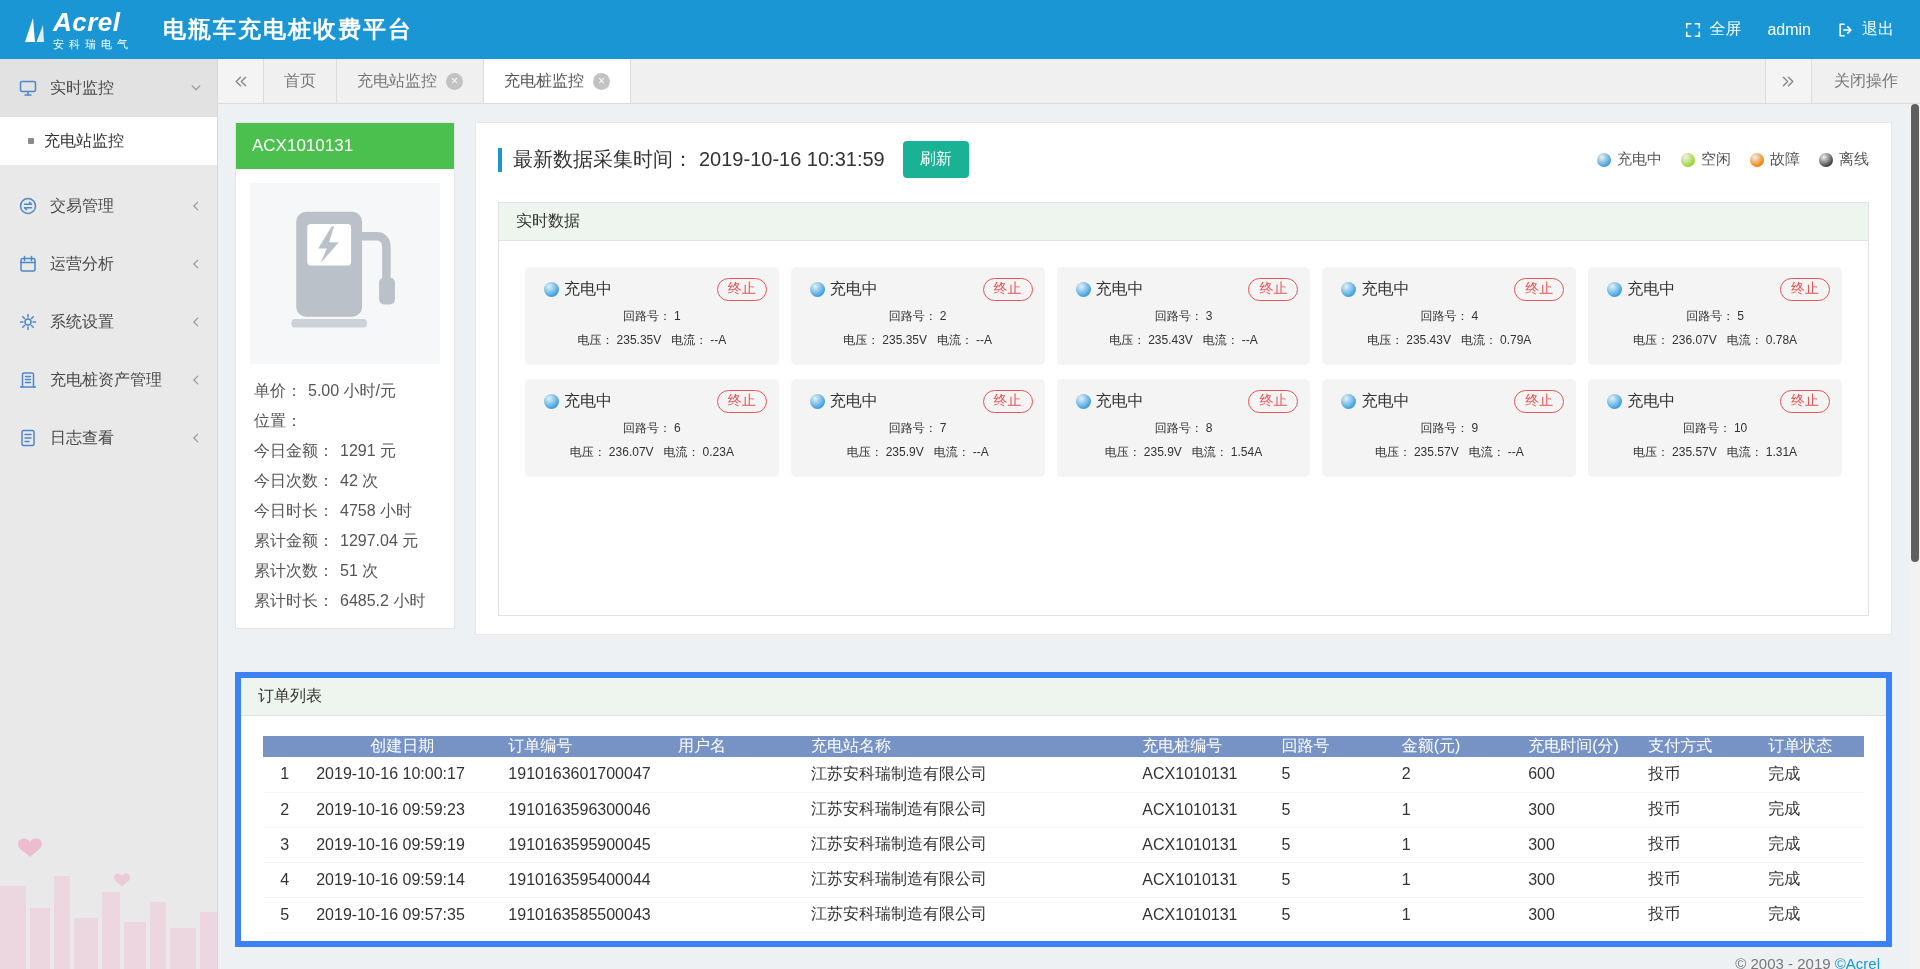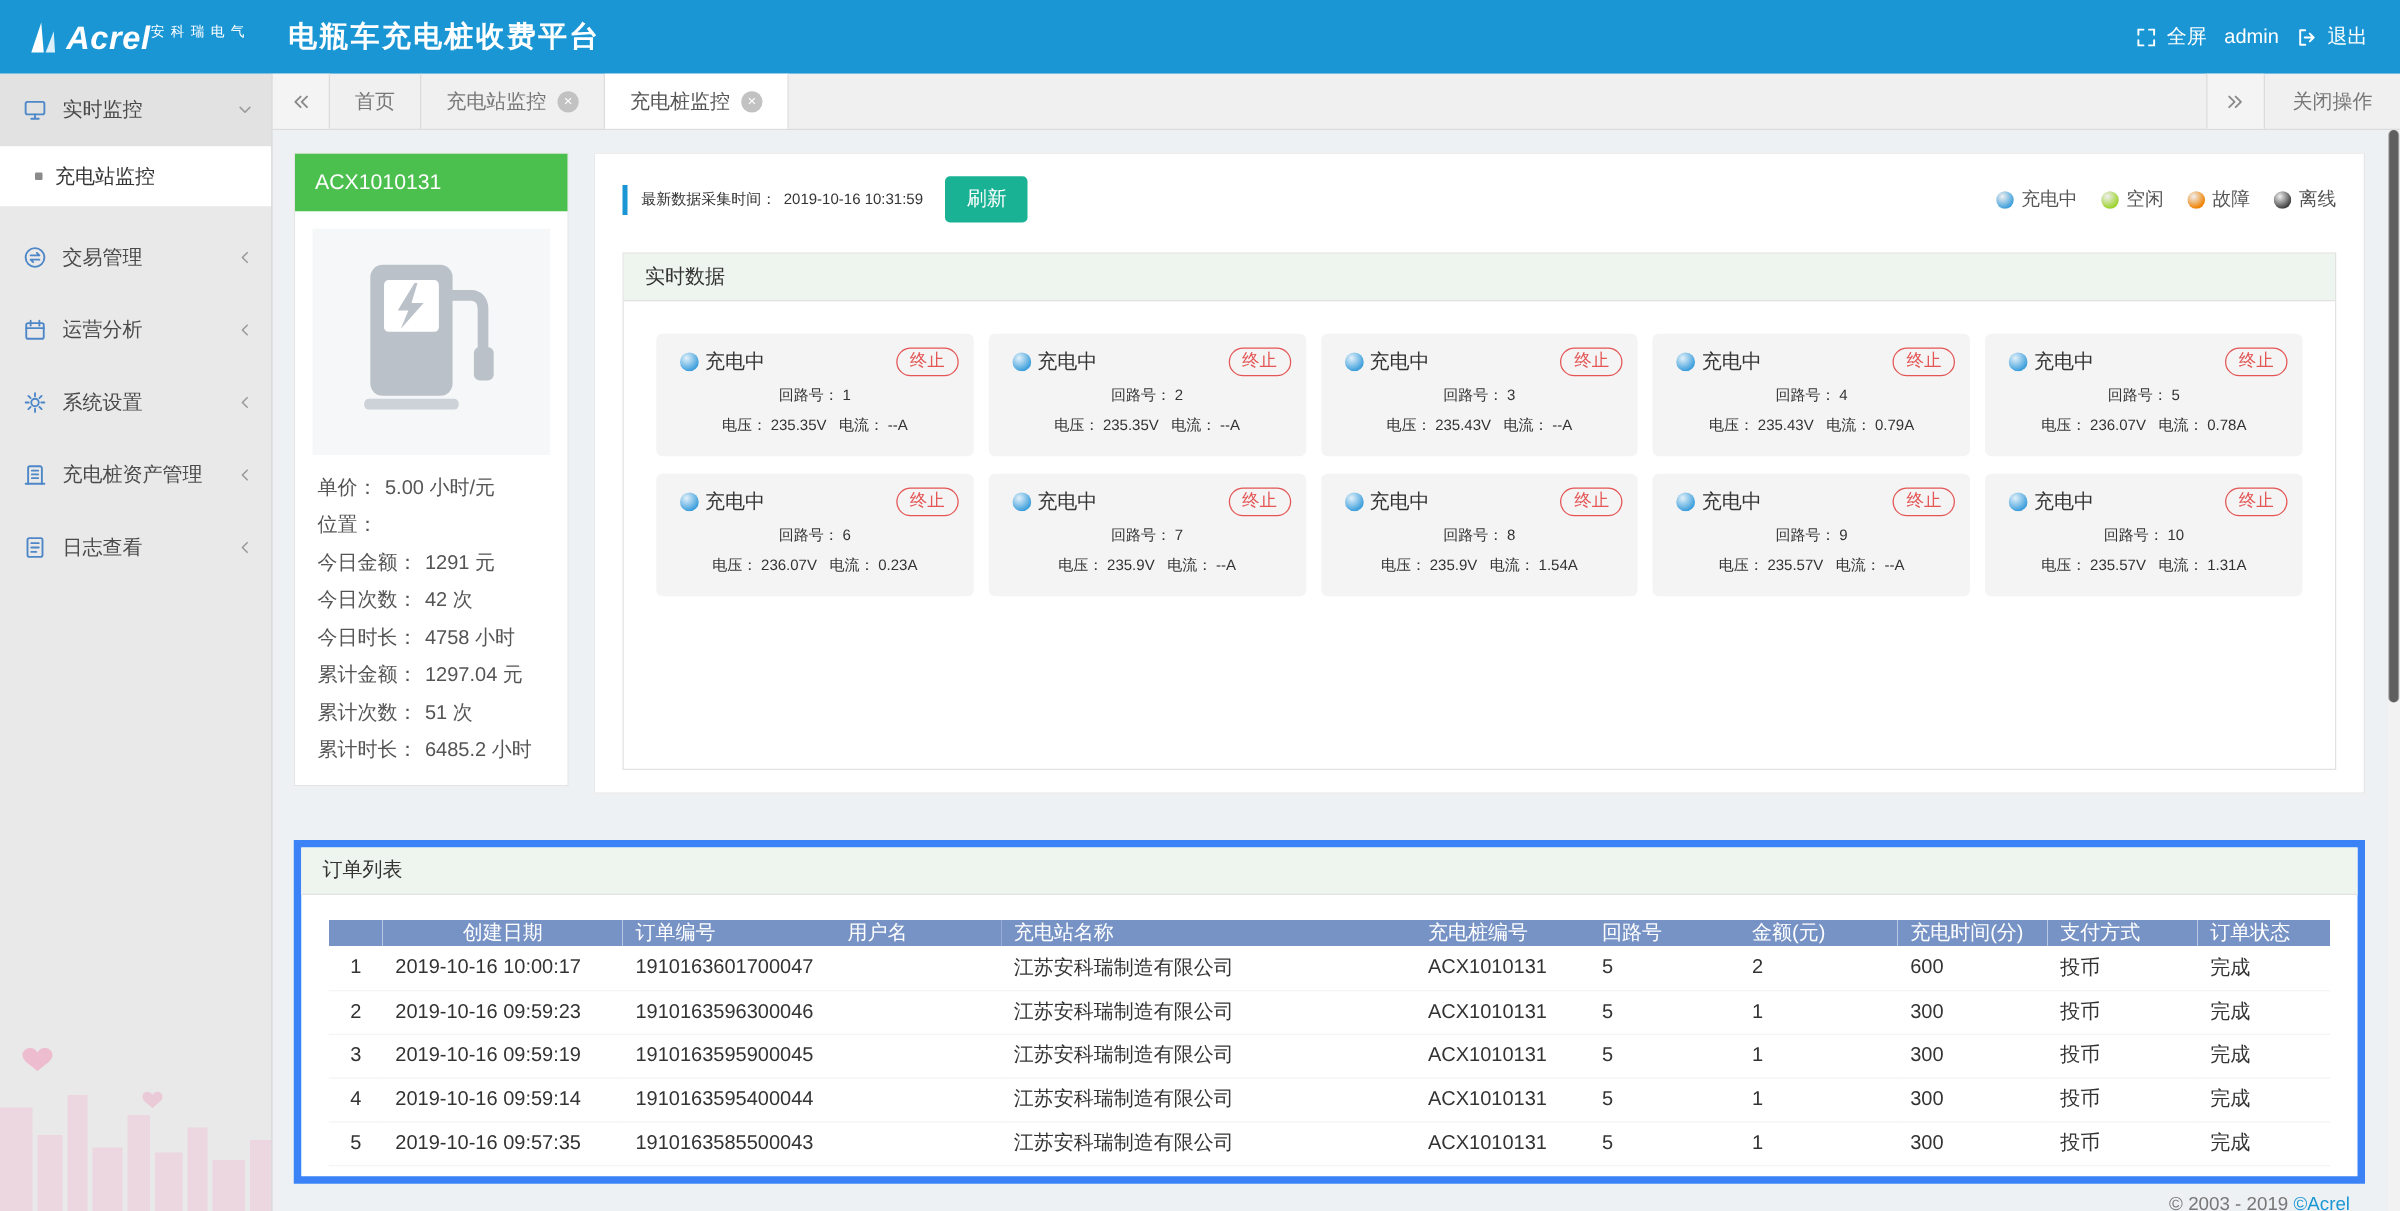--- a/index.html
+++ b/index.html
@@ -7,25 +7,25 @@
     width: 1920px; height: 969px; overflow: hidden;
     font-family: "Liberation Sans", "DejaVu Sans", sans-serif;
     background: #eef1f4; color: #333;
   }
   
   .header {
     height: 59px; background: #1a96d4; color: #fff;
     display: flex; align-items: center; padding: 0 26px 0 22px;
   }
   .logo { display: flex; align-items: center; gap: 7px; margin-right: 30px; }
-  .logo-text { display: flex; flex-direction: row; line-height: 1; }
+  .logo-text { display: flex; flex-direction: column; line-height: 1; }
   .logo-main { font-style: italic; font-weight: bold; font-size: 26px; letter-spacing: .5px; }
   .logo-sub { font-size: 11px; letter-spacing: 5px; margin-top: 4px; white-space: nowrap; }
   .app-title { font-size: 23px; font-weight: bold; letter-spacing: 2px; }
-  .hdr-right { margin-left: auto; display: flex; align-items: center; gap: 14px; font-size: 16px; }
+  .hdr-right { margin-left: auto; display: flex; align-items: center; gap: 26px; font-size: 16px; }
   .hdr-item { display: flex; align-items: center; gap: 7px; cursor: pointer; white-space: nowrap; }
   
   .layout { display: flex; height: 910px; }
   .sidebar {
     width: 218px; background: #e9e9e9; border-right: 1px solid #d8d8d8;
     position: relative; flex: none; overflow: hidden;
   }
   .side-item {
     height: 58px; display: flex; align-items: center; gap: 12px;
     padding: 0 14px 0 18px; font-size: 16px; color: #4a4a4a; cursor: pointer;
@@ -83,21 +83,21 @@
   }
   .stats { padding: 0 4px; }
   .stat-row { font-size: 16px; color: #555; line-height: 30px; display: flex; gap: 6px; white-space: nowrap; }
   
   .monitor-panel {
     flex: 1; min-width: 0; background: #fff; border: 1px solid #e7e7e7;
     padding: 18px 22px; min-height: 508px;
   }
   .monitor-top { display: flex; align-items: center; }
   .accent-bar { width: 4px; height: 24px; background: #1a96d4; margin-right: 11px; flex: none; }
-  .collect-text { font-size: 12px; color: #333; white-space: nowrap; }
+  .collect-text { font-size: 20px; color: #333; white-space: nowrap; }
   .collect-text .time { margin-left: 6px; }
   .refresh-btn {
     margin-left: 18px; background: #1ab294; color: #fff; border: none; border-radius: 4px;
     font-size: 16px; padding: 8px 17px; cursor: pointer; font-family: inherit;
   }
   .legend { margin-left: auto; display: flex; gap: 19px; align-items: center; }
   .legend-item { display: flex; align-items: center; gap: 6px; font-size: 15px; color: #555; white-space: nowrap; }
   .legend-dot { width: 14px; height: 14px; border-radius: 50%; background: #999; flex: none; }
   .realtime { border: 1px solid #e2e2e2; margin-top: 24px; min-height: 414px; }
   .section-header {

